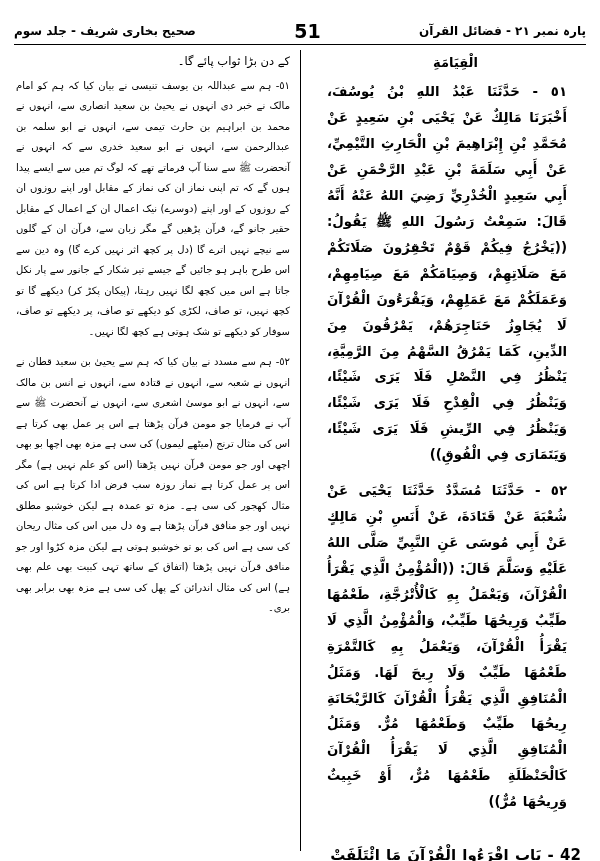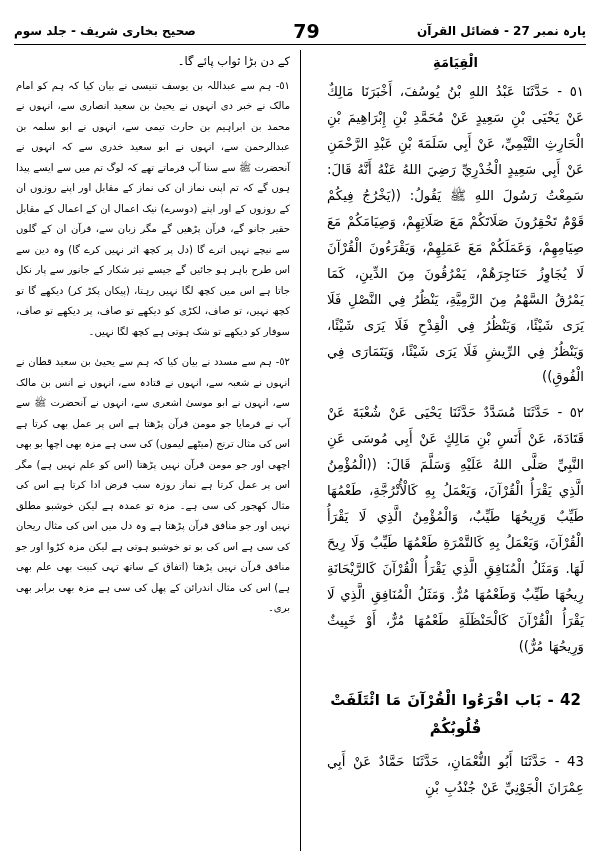--- a/index.html
+++ b/index.html
@@ -78,22 +78,22 @@
   .col-urdu {
     padding-right: 10px;
     padding-left: 2px;
   }
 
   
   .ar {
     font-family: "DejaVu Sans", sans-serif;
     font-size: 13.3px;
     line-height: 1.95;
-    font-weight: normal;
-    margin: 0 0 4px 0;
+    font-weight: bold;
+    margin: 0 17px 4px 0;
     text-align: justify;
     text-align-last: right;
     word-spacing: 1px;
   }
   .ar.center {
     text-align: center;
     text-align-last: center;
   }
   .ur {
     font-family: "DejaVu Sans", sans-serif;
@@ -130,22 +130,22 @@
   }
   .spacer-sm { height: 6px; }
   .spacer-md { height: 12px; }
 </style>
 </head>
 <body>
 
 <div class="page">
 
   <div class="header">
-    <div class="header-cell header-right">پارہ نمبر 27 - فضائل القرآن</div>
-    <div class="header-cell header-center">79</div>
+    <div class="header-cell header-right">پارہ نمبر ٢١ - فضائل القرآن</div>
+    <div class="header-cell header-center">51</div>
     <div class="header-cell header-left">صحیح بخاری شریف - جلد سوم</div>
   </div>
   <div class="header-rule"></div>
 
   <div class="columns">
 
     <div class="col col-arabic">
       <div class="ar center surah-label">الْقِيَامَةِ</div>
       <p class="ar">٥١ - حَدَّثَنَا عَبْدُ اللهِ بْنُ يُوسُفَ، أَخْبَرَنَا مَالِكٌ عَنْ يَحْيَى بْنِ سَعِيدٍ عَنْ مُحَمَّدِ بْنِ إِبْرَاهِيمَ بْنِ الْحَارِثِ التَّيْمِيِّ، عَنْ أَبِي سَلَمَةَ بْنِ عَبْدِ الرَّحْمَنِ عَنْ أَبِي سَعِيدٍ الْخُدْرِيِّ رَضِيَ اللهُ عَنْهُ أَنَّهُ قَالَ: سَمِعْتُ رَسُولَ اللهِ ﷺ يَقُولُ: ((يَخْرُجُ فِيكُمْ قَوْمٌ تَحْقِرُونَ صَلَاتَكُمْ مَعَ صَلَاتِهِمْ، وَصِيَامَكُمْ مَعَ صِيَامِهِمْ، وَعَمَلَكُمْ مَعَ عَمَلِهِمْ، وَيَقْرَءُونَ الْقُرْآنَ لَا يُجَاوِزُ حَنَاجِرَهُمْ، يَمْرُقُونَ مِنَ الدِّينِ، كَمَا يَمْرُقُ السَّهْمُ مِنَ الرَّمِيَّةِ، يَنْظُرُ فِي النَّصْلِ فَلَا يَرَى شَيْئًا، وَيَنْظُرُ فِي الْقِدْحِ فَلَا يَرَى شَيْئًا، وَيَنْظُرُ فِي الرِّيشِ فَلَا يَرَى شَيْئًا، وَيَتَمَارَى فِي الْفُوقِ))</p>
       <div class="spacer-sm"></div>

